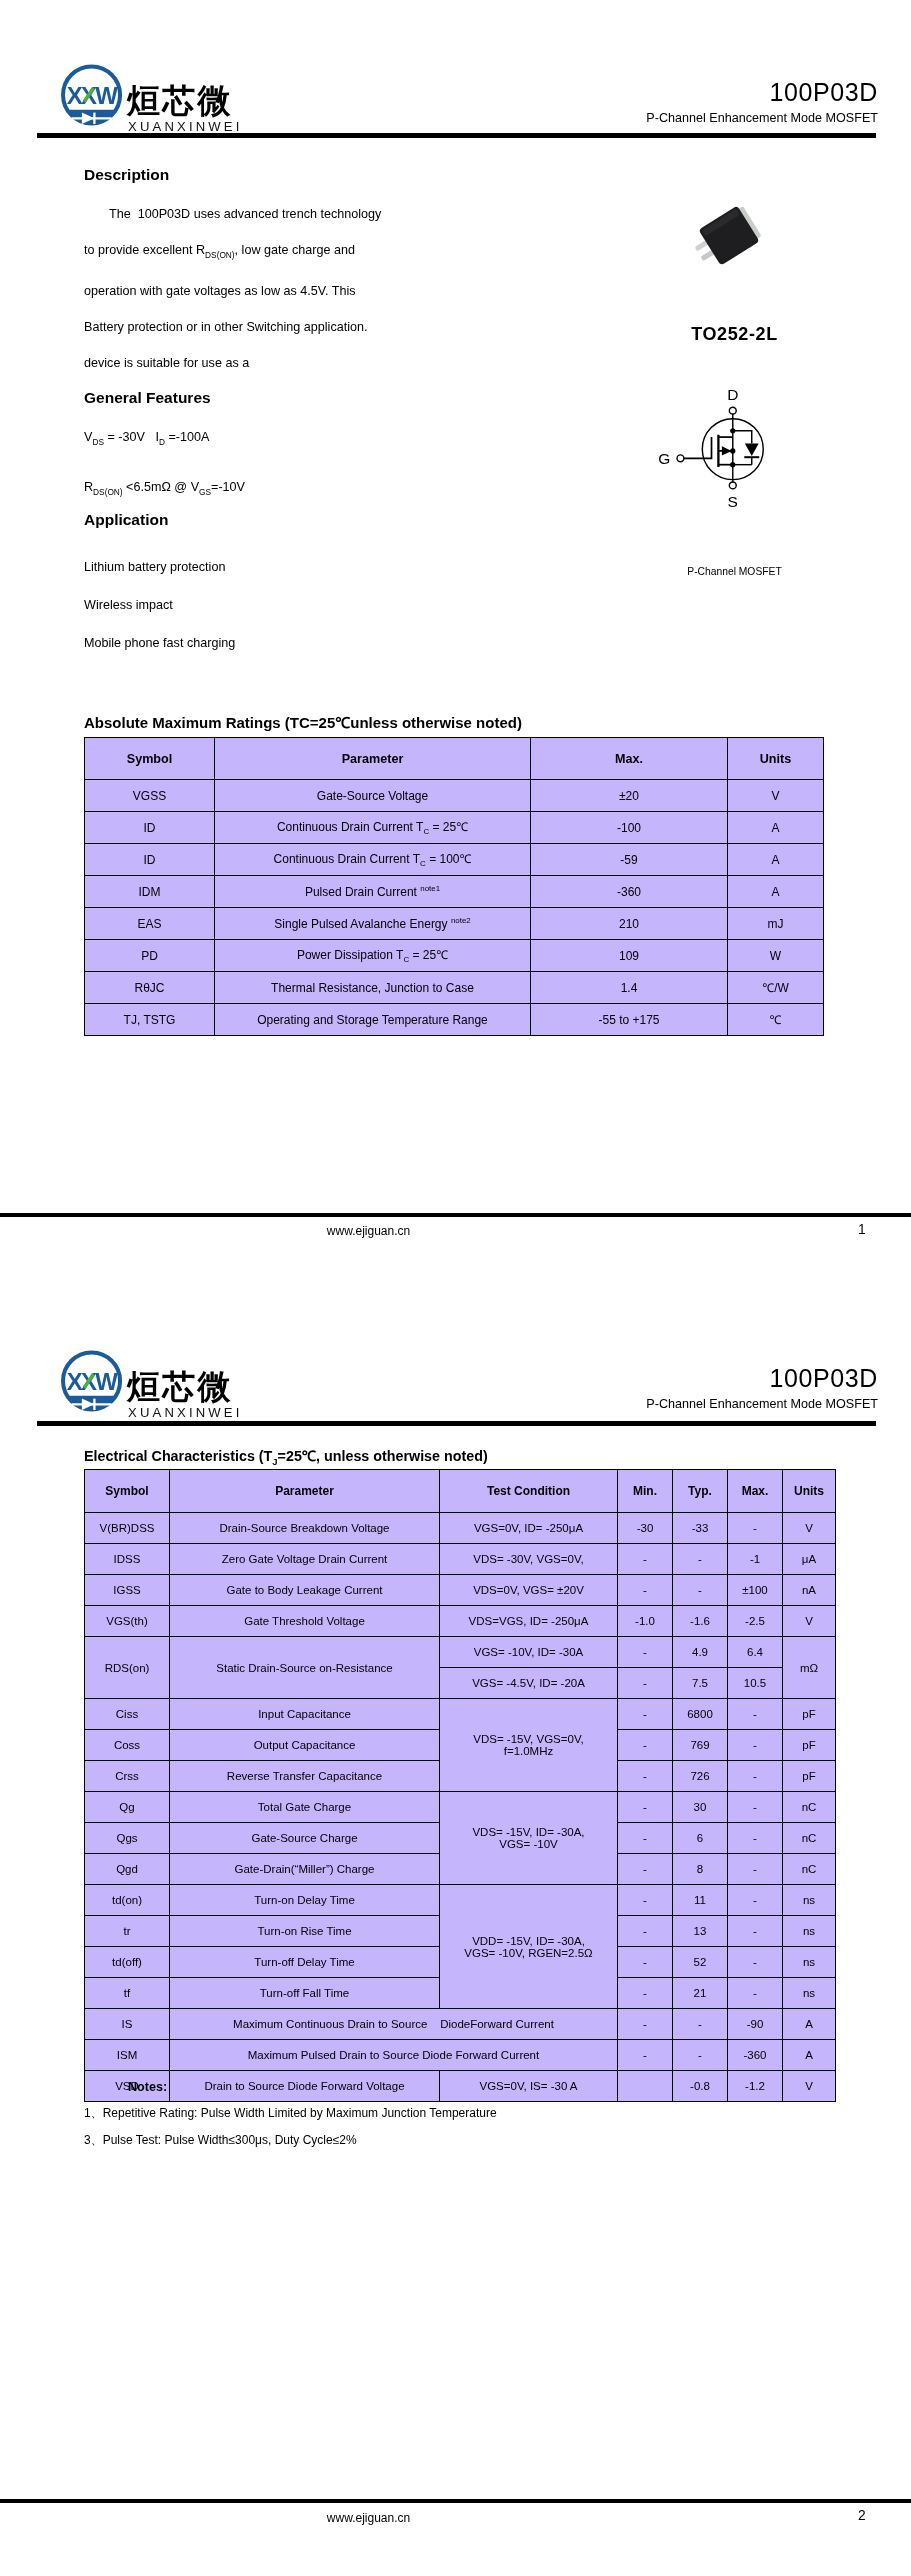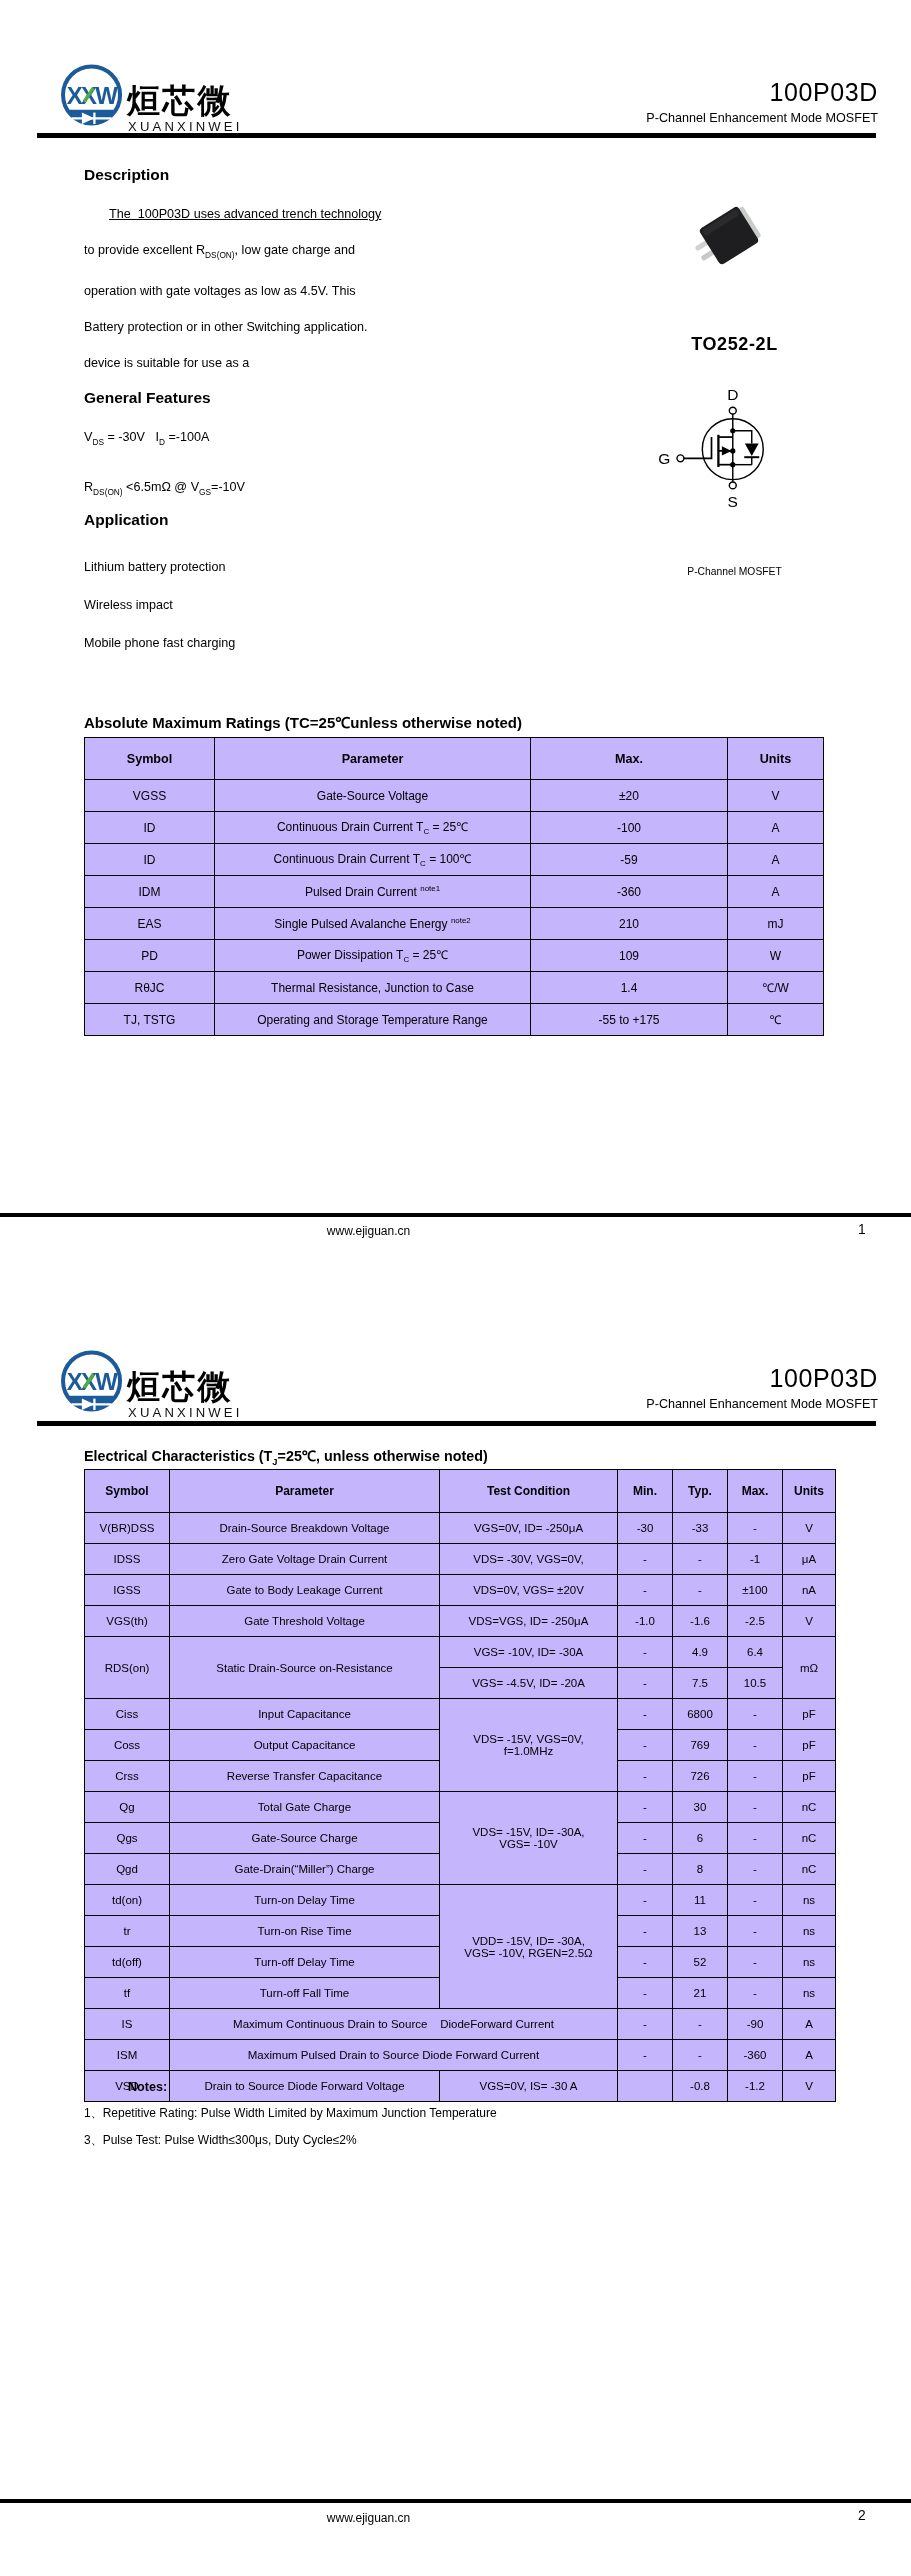--- a/index.html
+++ b/index.html
@@ -14,27 +14,27 @@
   #p1-logo{left:55px;top:63px;}
   #p2-logo{left:55px;top:1349px;}
   .partnum{right:33px;text-align:right;font-size:25px;letter-spacing:0.6px;}
   .subtitle{right:33px;text-align:right;font-size:12.6px;}
   #p1-partnum{top:78px;} #p1-subtitle{top:111px;}
   #p2-partnum{top:1364px;} #p2-subtitle{top:1397px;}
   #p1-rule{left:37px;top:133px;width:839px;height:4.6px;}
   #p2-rule{left:37px;top:1421px;width:839px;height:4.6px;}
   #p1-desc-h{left:84px;top:166px;font-size:15.5px;}
   #p1-desc-lines{left:84px;top:196px;width:470px;font-size:12.6px;line-height:36px;}
-  .desc-line:first-child{text-indent:25px;text-decoration:underline;}
+  .desc-line:first-child{text-indent:25px;}
   #p1-gf-h{left:84px;top:389px;font-size:15.5px;}
   #p1-gf-lines{left:84px;top:415px;font-size:12.6px;line-height:45px;}
   #p1-app-h{left:84px;top:511px;font-size:15.5px;}
   #p1-app-lines{left:84px;top:548px;font-size:12.6px;line-height:38px;}
   #p1-pkg{left:688px;top:200px;}
-  #p1-pkgname{left:657px;top:324px;width:155px;text-align:center;font-size:18px;font-weight:bold;letter-spacing:0.6px;margin-top:10px;}
+  #p1-pkgname{left:657px;top:324px;width:155px;text-align:center;font-size:18px;font-weight:bold;letter-spacing:0.6px;}
   #p1-mosfet{left:654px;top:379px;}
   #p1-caption{left:654px;top:566px;width:161px;text-align:center;font-size:10.3px;}
   #p1-abs-h{left:84px;top:712px;font-size:15px;}
   #abs-wrap{left:84px;top:737px;}
   #p2-elec-h{left:84px;top:1446px;font-size:14.3px;}
   #elec-wrap{left:84px;top:1469px;}
   #p2-notes-h{left:84px;top:2080px;font-size:12.6px;margin-left:44px;}
   #p2-notes{left:84px;top:2100px;font-size:12px;line-height:27px;}
   .foot-rule{left:0;width:911px;height:4px;}
   #p1-foot-rule{top:1213px;} #p2-foot-rule{top:2499px;}

